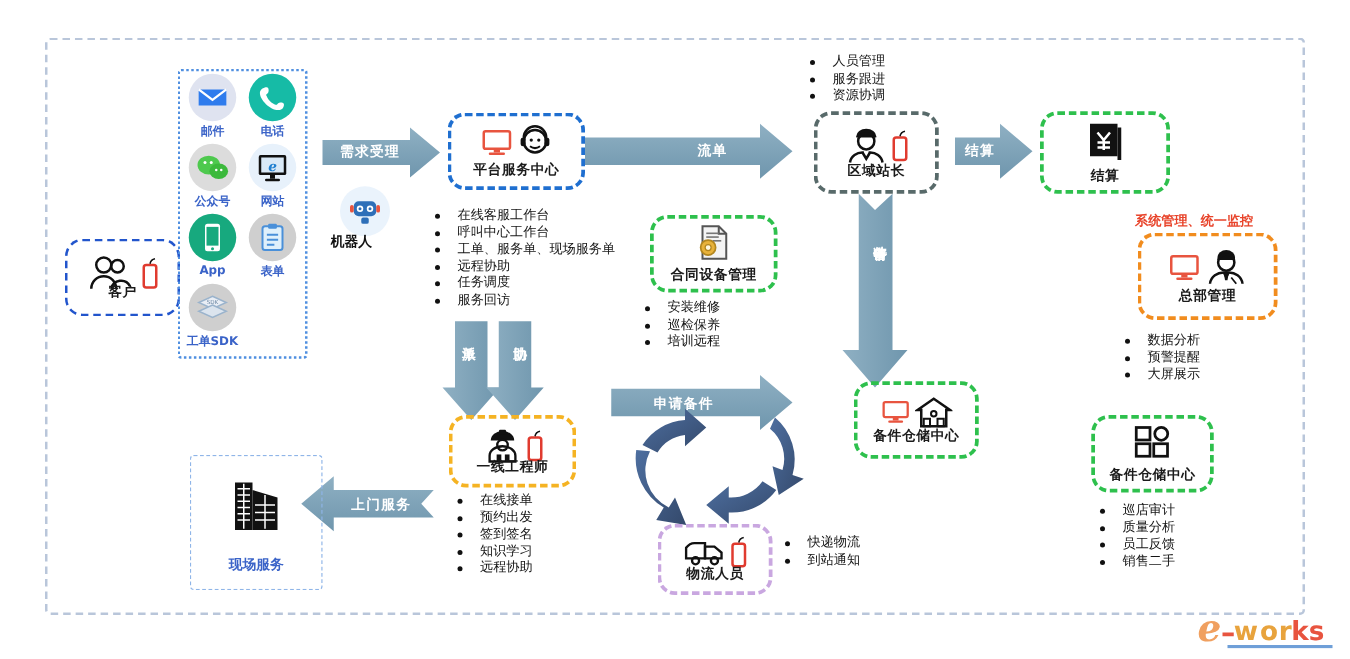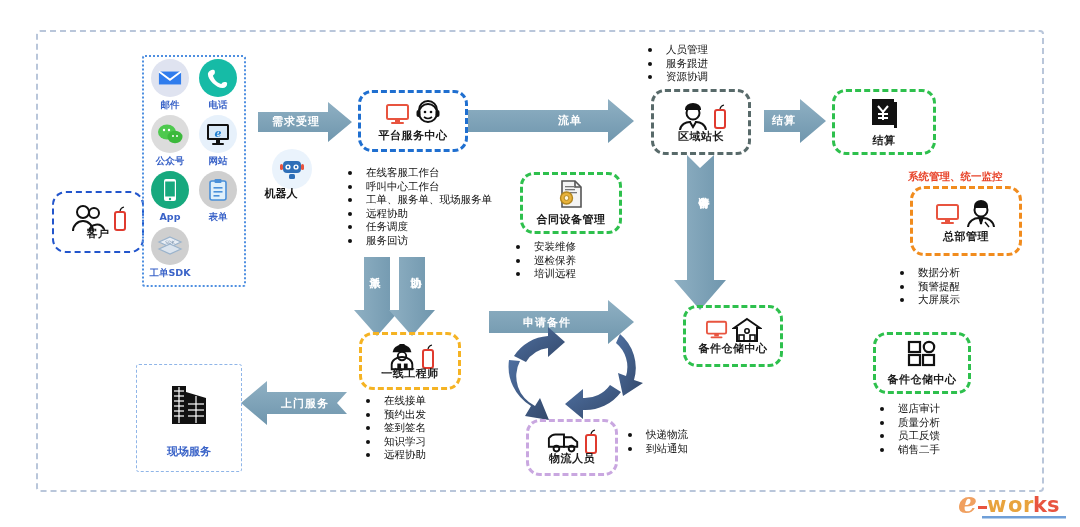--- a/index.html
+++ b/index.html
@@ -495,21 +495,21 @@
     <div class="bl">
         <span class="dot"></span>
         <span>快递物流</span>
       </div>
     <div class="bl">
         <span class="dot"></span>
         <span>到站通知</span>
       </div>
   </div>
 
-  <div class="node dotted-blue" style="left:136px;top:364px;width:106px;height:108px;">
+  <div class="node dotted-blue" style="left:152px;top:364px;width:106px;height:108px;">
     <div>
       <svg width="46" height="48" viewBox="0 0 46 48">
         <rect x="6" y="8" width="14" height="38" fill="#111"></rect>
         <path d="M20,14 L40,20 v26 h-20 z" fill="#111"></path>
         <g stroke="#fff" stroke-width="1.2">
           <line x1="8" y1="13" x2="18" y2="13"></line>
             <line x1="8" y1="18" x2="18" y2="18"></line>
           <line x1="8" y1="23" x2="18" y2="23"></line>
             <line x1="8" y1="28" x2="18" y2="28"></line>
           <line x1="8" y1="33" x2="18" y2="33"></line>

